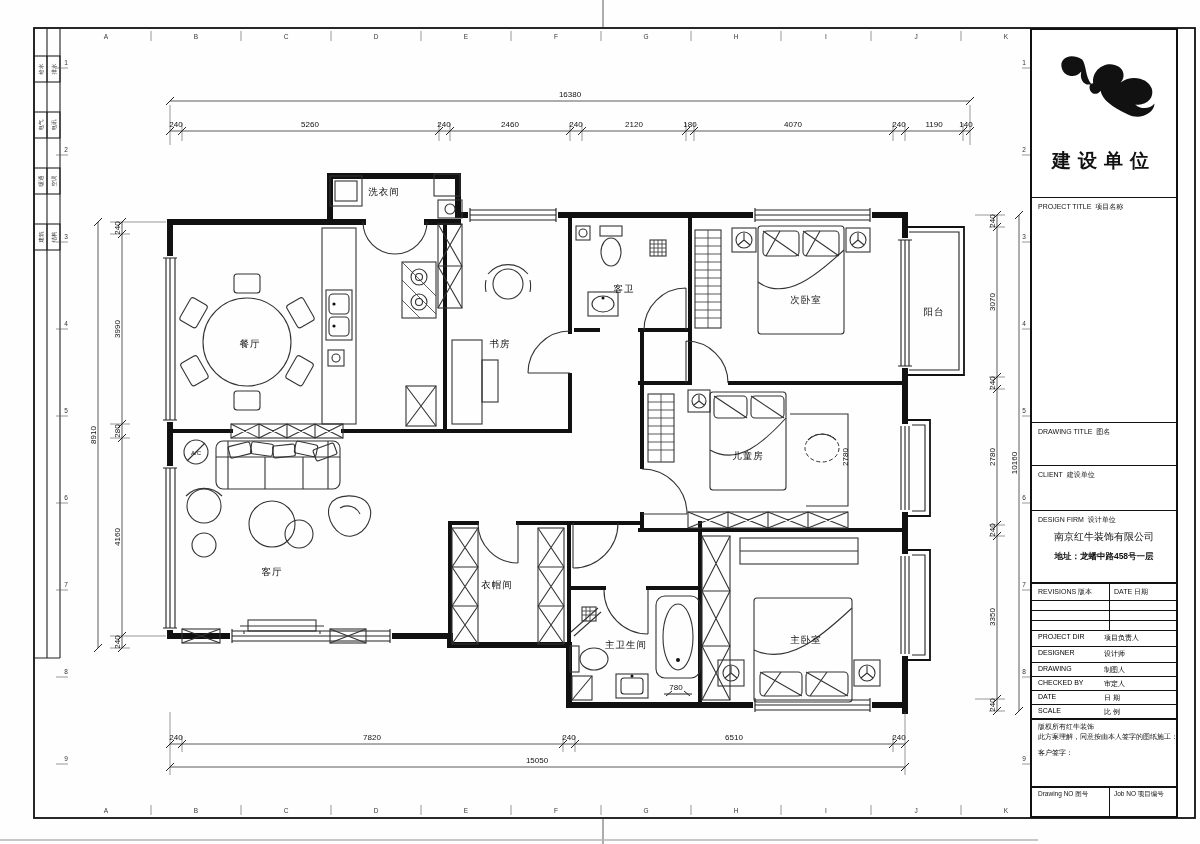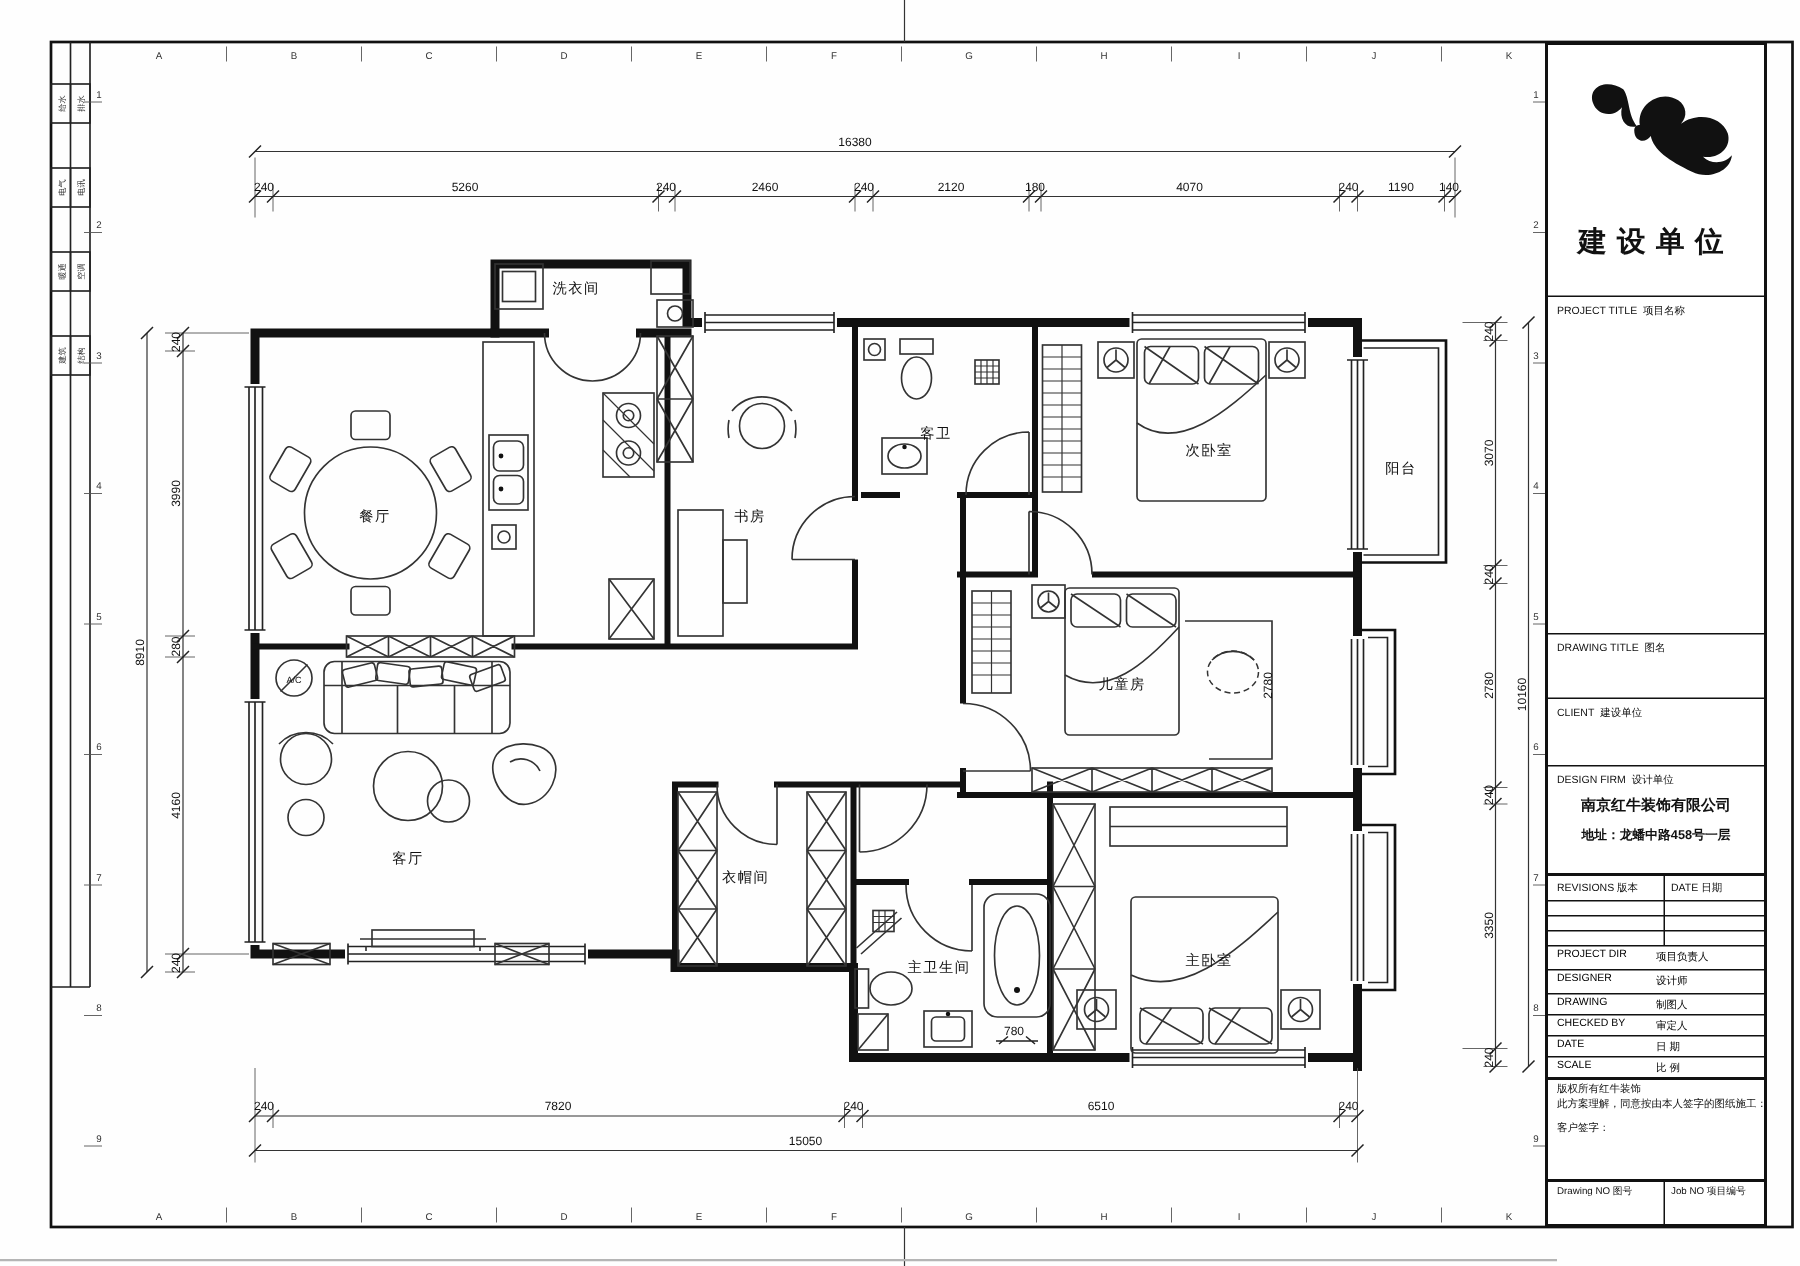--- a/index.html
+++ b/index.html
@@ -23,21 +23,21 @@
   .room{font-size:9.5px;text-anchor:middle;letter-spacing:1px}
   .grid{font-size:6.5px;text-anchor:middle;fill:#333}
   .tiny{font-size:5.5px;text-anchor:middle;fill:#333}
   .acx{font-size:6px;text-anchor:middle}
   
   #tb{position:absolute;left:1030px;top:28px;width:148px;height:790px;border:2px solid #111;box-sizing:border-box;background:#fff;}
   #tb .hr{position:absolute;left:0;right:0;border-top:1px solid #111;height:0}
   #tb .hr.th{border-top-width:2px}
   #tb .vr{position:absolute;border-left:1px solid #111;width:0}
   #tb .lbl{position:absolute;font-size:7px;white-space:nowrap;color:#111}
-  #tb .cnb{font-size:10px;font-weight:bold}
+  #tb .cnb{font-size:10px;font-weight:normal}
   #tb .brand{position:absolute;left:0;right:0;text-align:center;font-size:19px;font-weight:bold;letter-spacing:7px;font-family:"Liberation Serif",serif;color:#111}
   #tb .row{position:absolute;left:0;right:0;display:flex;padding:3px 6px 0 6px;box-sizing:border-box}
   #tb .row .en{width:66px;font-size:7px}
   #tb .row .cn{font-size:7px}
   #tb .cpy{position:absolute;font-size:7px;line-height:10px;color:#111;white-space:nowrap}
 </style>
 </head>
 <body>
 
 <div id="sheet">

